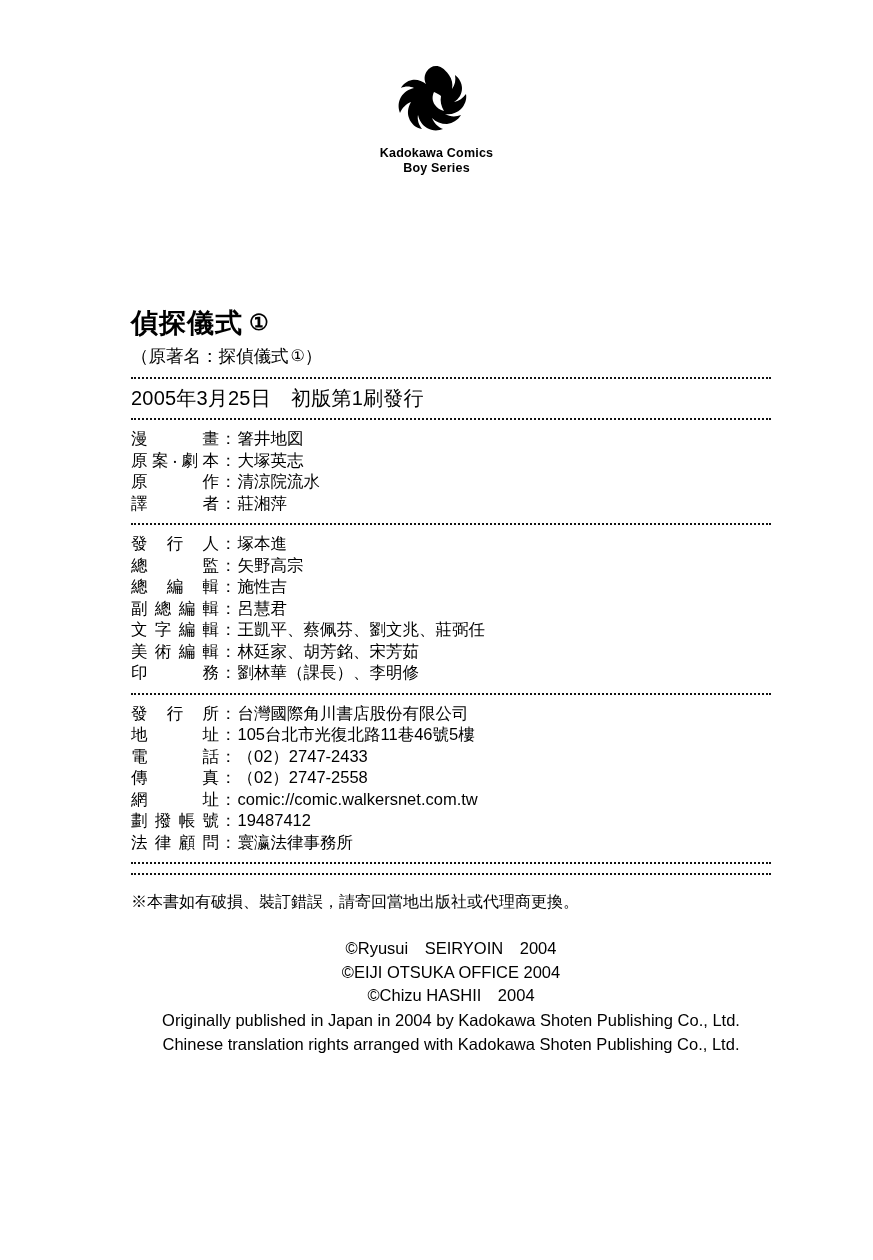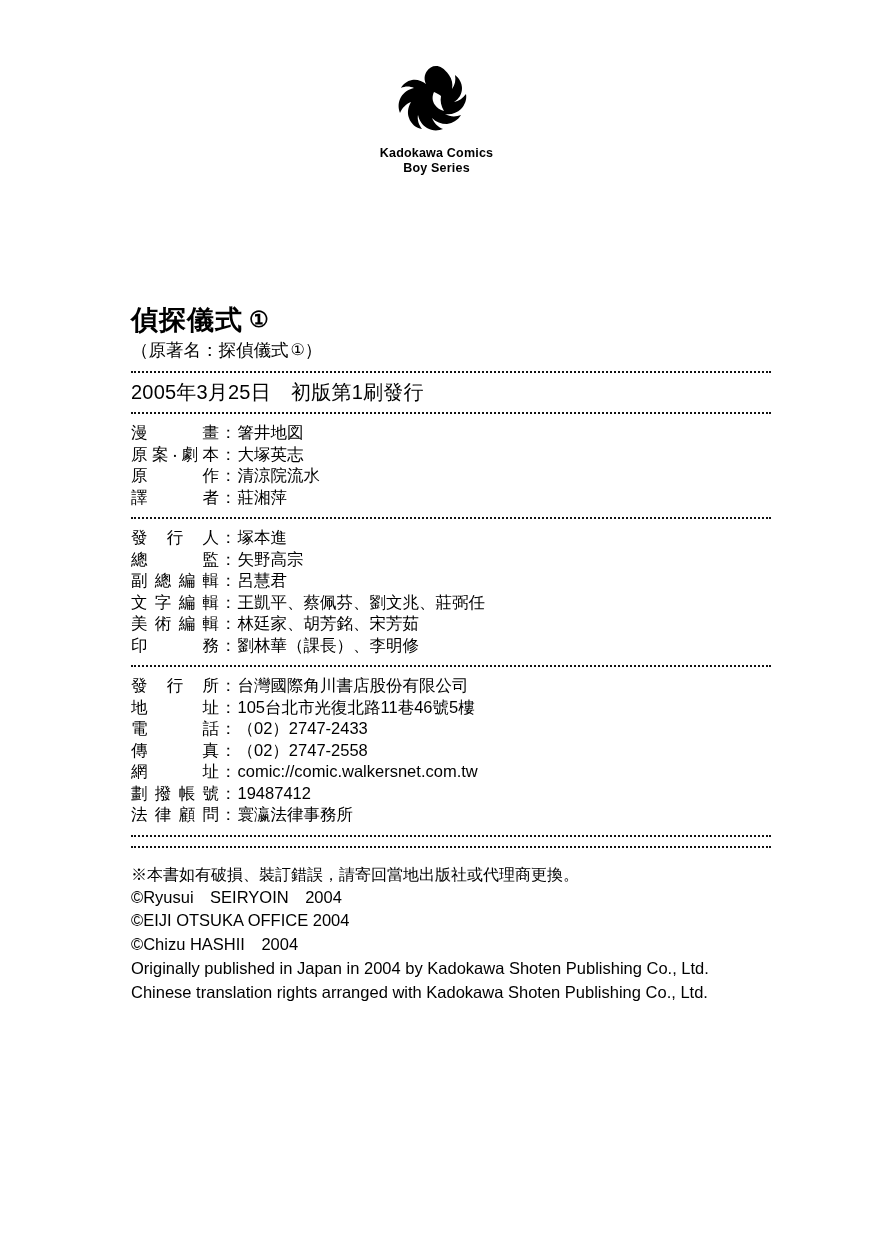--- a/index.html
+++ b/index.html
@@ -48,21 +48,21 @@
   .colophon {
     position: absolute;
     left: 131px;
     top: 306px;
     width: 640px;
   }
   .title-line {
     font-size: 27px;
     font-weight: bold;
     letter-spacing: 1px;
-    line-height: 28px;
+    line-height: 34px;
     white-space: nowrap;
   }
   .circled {
     display: inline-block;
     font-size: 22px;
     vertical-align: 2px;
     margin-left: 6px;
   }
   .subtitle-line {
     font-size: 17.5px;
@@ -105,23 +105,24 @@
     letter-spacing: 0.2px;
   }
 
   .note {
     font-size: 16px;
     line-height: 22px;
     margin-top: 16px;
   }
 
   .copyright {
-    margin-top: 0;
+    margin-top: 24px;
     font-size: 16px;
     line-height: 23.5px;
+    text-align: center;
   }
   .copyright .en {
     font-size: 16.5px;
   }
   .copyright .long {
     font-size: 16.5px;
     line-height: 24px;
   }
 
   .group { margin-bottom: 0; }
@@ -178,20 +179,23 @@
     <div class="dotrule"></div>
 
     <div class="group">
       <div class="row">
         <span class="lbl">發 行 人</span><span class="sep">：</span><span>塚本進</span>
       </div>
       <div class="row">
         <span class="lbl">總　　監</span><span class="sep">：</span><span>矢野高宗</span>
       </div>
       <div class="row">
+        <span class="lbl">總 編 輯</span><span class="sep">：</span><span>施性吉</span>
+      </div>
+      <div class="row">
         <span class="lbl">副總編輯</span><span class="sep">：</span><span>呂慧君</span>
       </div>
       <div class="row">
         <span class="lbl">文字編輯</span><span class="sep">：</span><span>王凱平、蔡佩芬、劉文兆、莊弼任</span>
       </div>
       <div class="row">
         <span class="lbl">美術編輯</span><span class="sep">：</span><span>林廷家、胡芳銘、宋芳茹</span>
       </div>
       <div class="row">
         <span class="lbl">印　　務</span><span class="sep">：</span><span>劉林華（課長）、李明修</span>

